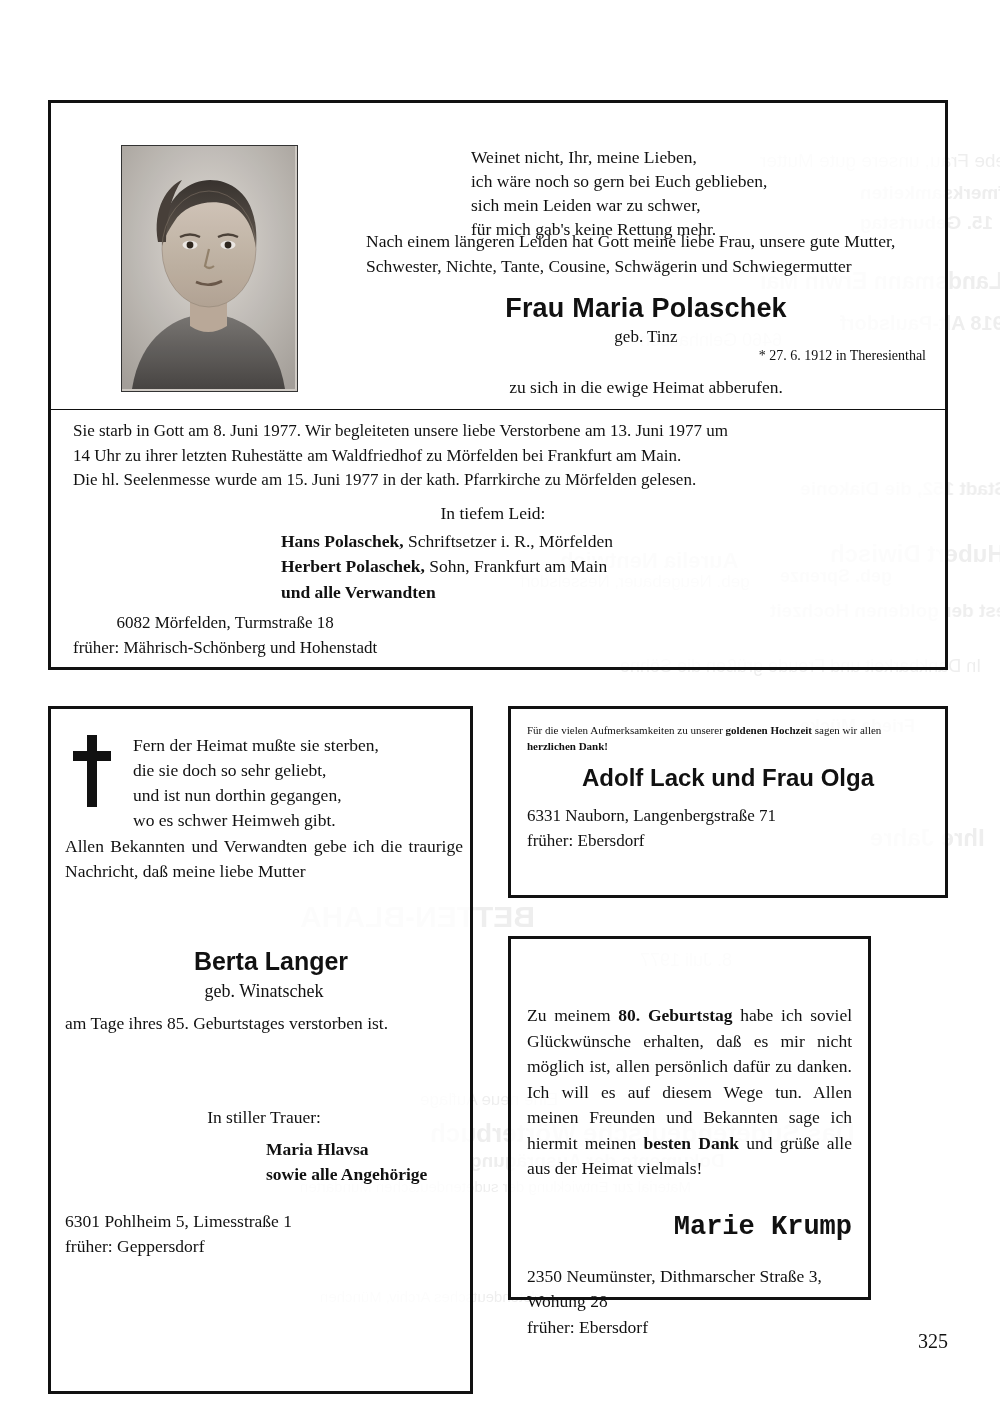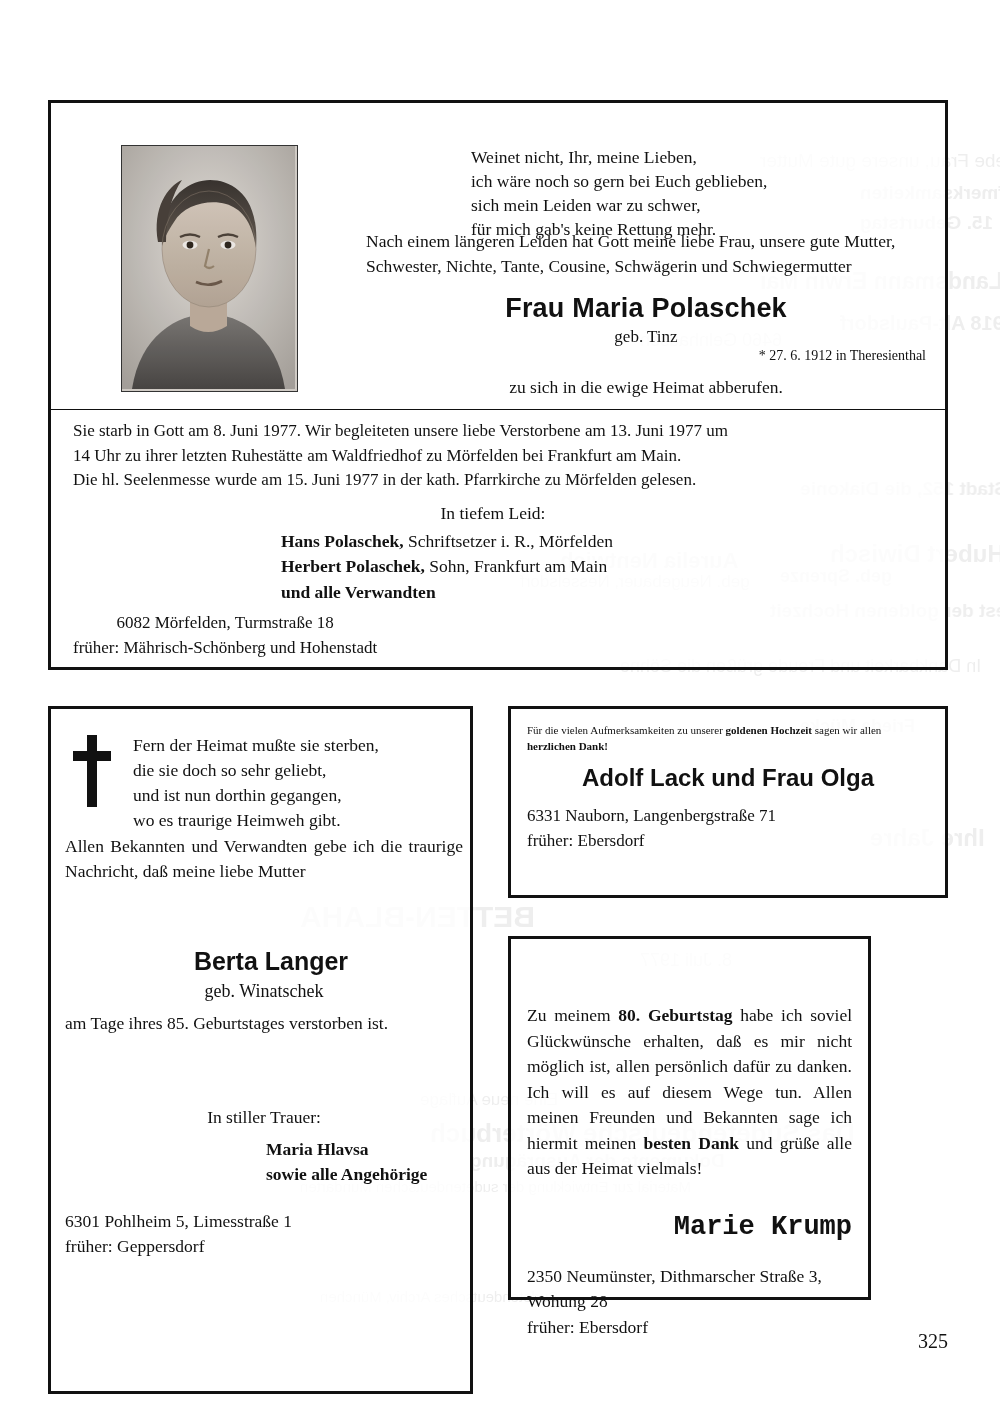--- a/index.html
+++ b/index.html
@@ -437,21 +437,21 @@
   <div class="notice-left">
     <div class="cross">
       <div class="v"></div>
       <div class="h"></div>
     </div>
 
     <div class="left-verse">
       <div>Fern der Heimat mußte sie sterben,</div>
       <div>die sie doch so sehr geliebt,</div>
       <div>und ist nun dorthin gegangen,</div>
-      <div>wo es traurige Heimweh gibt.</div>
+      <div>wo es schwer Heimweh gibt.</div>
     </div>
 
     <div class="left-body">Allen Bekannten und Verwandten gebe ich die traurige Nachricht, daß meine liebe Mutter</div>
 
     <div class="left-name">Berta Langer</div>
     <div class="left-name-sub">geb. Winatschek</div>
 
     <div class="left-body2">am Tage ihres 85. Geburtstages verstorben ist.</div>
 
     <div class="left-mourn-head">In stiller Trauer:</div>

